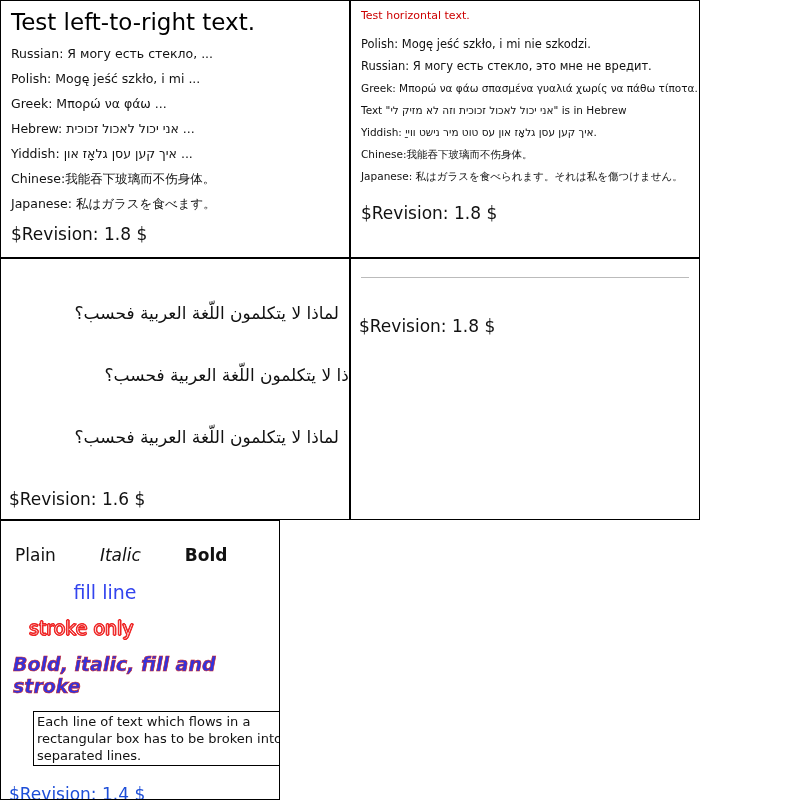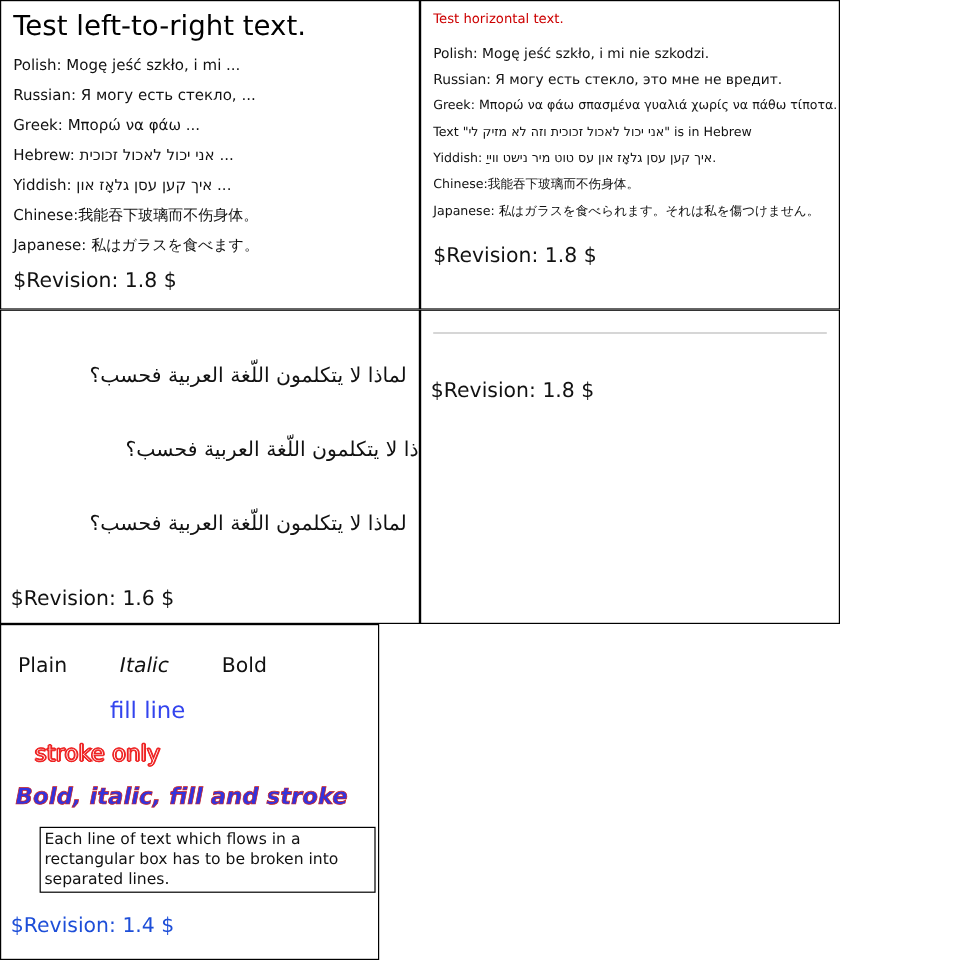--- a/index.html
+++ b/index.html
@@ -23,21 +23,21 @@
     box-sizing: border-box;
     border: 1px solid #000000;
     background: #ffffff;
     overflow: hidden;
   }
   
   #panel-ltr      { left: 0px;   top: 0px;   width: 350px; height: 258px; }
   #panel-horiz    { left: 350px; top: 0px;   width: 350px; height: 258px; }
   #panel-arabic   { left: 0px;   top: 258px; width: 350px; height: 262px; }
   #panel-arabic-big { left: 350px; top: 258px; width: 350px; height: 262px; }
-  #panel-styles   { left: 0px;   top: 520px; width: 316px; height: 280px; }
+  #panel-styles   { left: 0px;   top: 520px; width: 280px; height: 280px; }
 
   .pad {
     padding: 6px 8px 0 8px;
   }
 
   
   .title-ltr {
     color: #000000;
     font-size: 23px;
     line-height: 26px;
@@ -124,21 +124,21 @@
   .style-row {
     display: flex;
     align-items: baseline;
     gap: 44px;
     margin: 24px 0 0 14px;
     font-size: 17px;
     color: #111111;
   }
   .plain  { font-style: normal; }
   .italic { font-style: italic; }
-  .bold   { font-weight: normal; text-align: center; }
+  .bold   { font-weight: bold; text-align: center; }
   .fill-only {
     color: #3344ee;
     font-size: 19px;
     text-align: center;
     margin-top: 16px;
     padding-right: 70px;
   }
   .stroke-only {
     margin: 14px 0 0 28px;
     font-size: 19px;
@@ -174,22 +174,22 @@
   }
 </style>
 </head>
 <body>
 
 <div class="grid">
 
   <div class="panel" id="panel-ltr">
     <div class="pad">
       <div class="title-ltr">Test left-to-right text.</div>
+      <div class="line-ltr">Russian: Я могу есть стекло, ...</div>
       <div class="line-ltr">Polish: Mogę jeść szkło, i mi ...</div>
-      <div class="line-ltr">Russian: Я могу есть стекло, ...</div>
       <div class="line-ltr">Greek: Μπορώ να φάω ...</div>
       <div class="line-ltr">Hebrew: אני יכול לאכול זכוכית ...</div>
       <div class="line-ltr">Yiddish: איך קען עסן גלאָז און ...</div>
       <div class="line-ltr">Chinese:我能吞下玻璃而不伤身体。</div>
       <div class="line-ltr">Japanese: 私はガラスを食べます。</div>
       <div class="rev">$Revision: 1.8 $</div>
     </div>
   </div>
 
   <div class="panel" id="panel-horiz">

